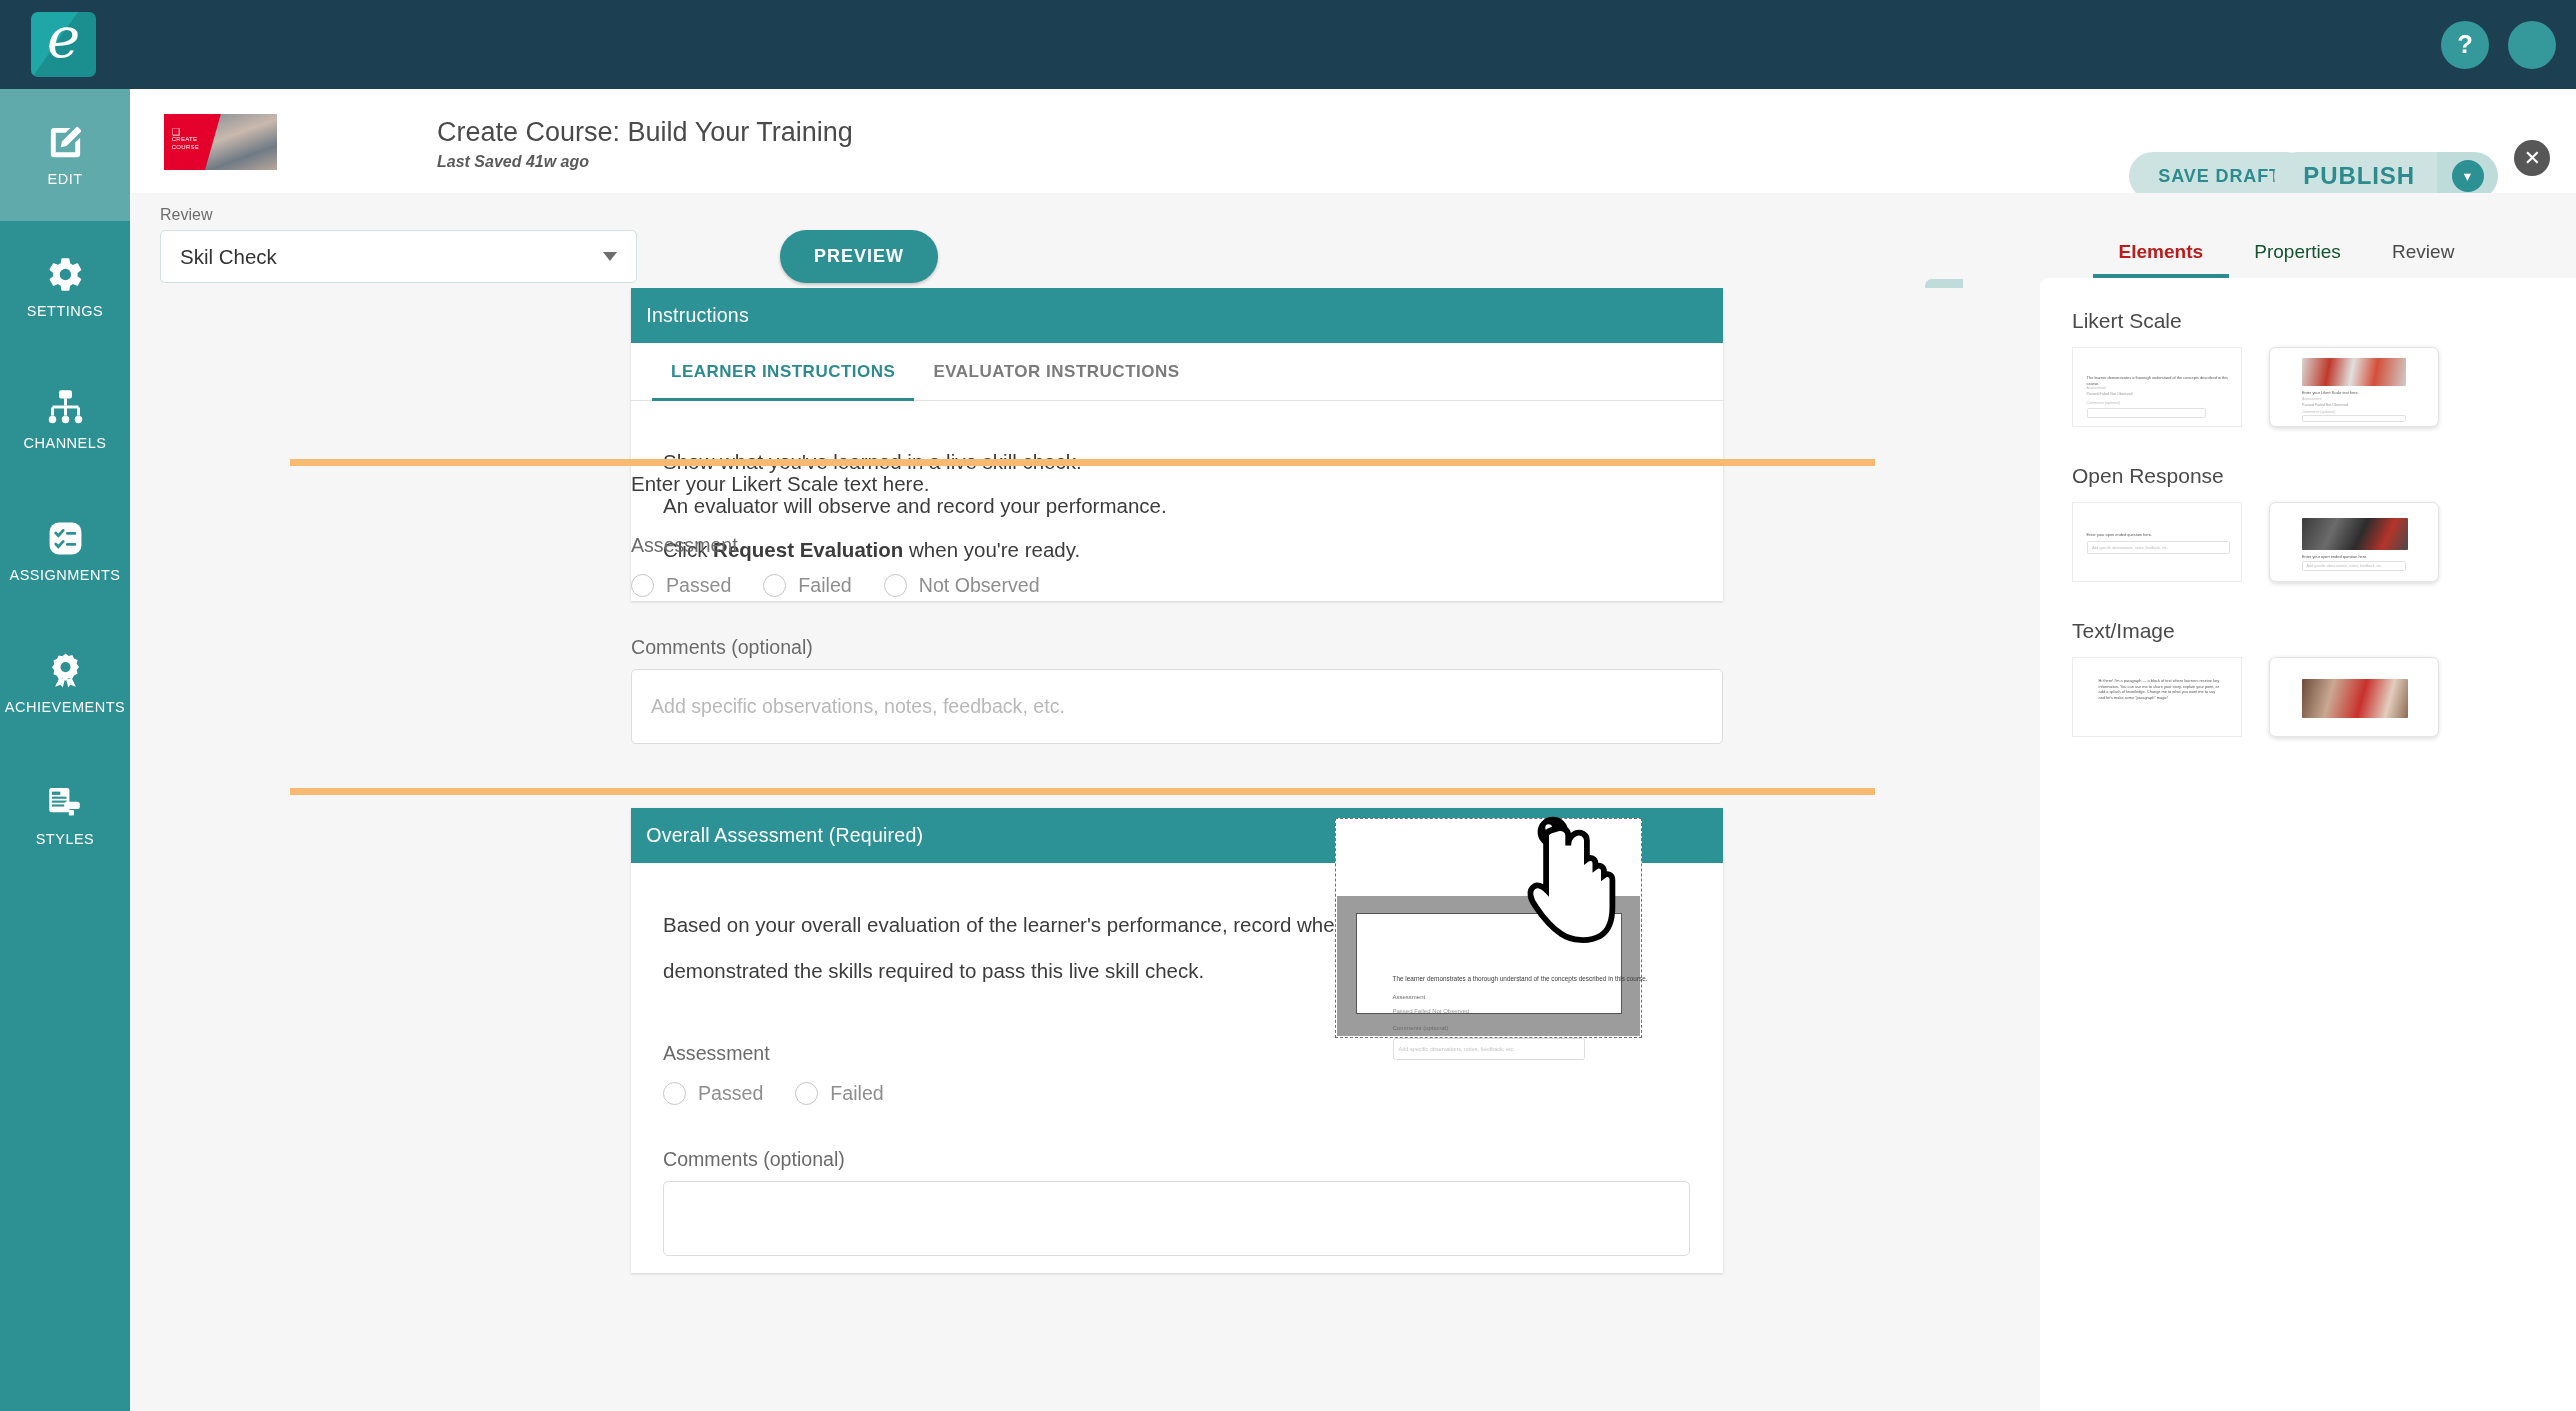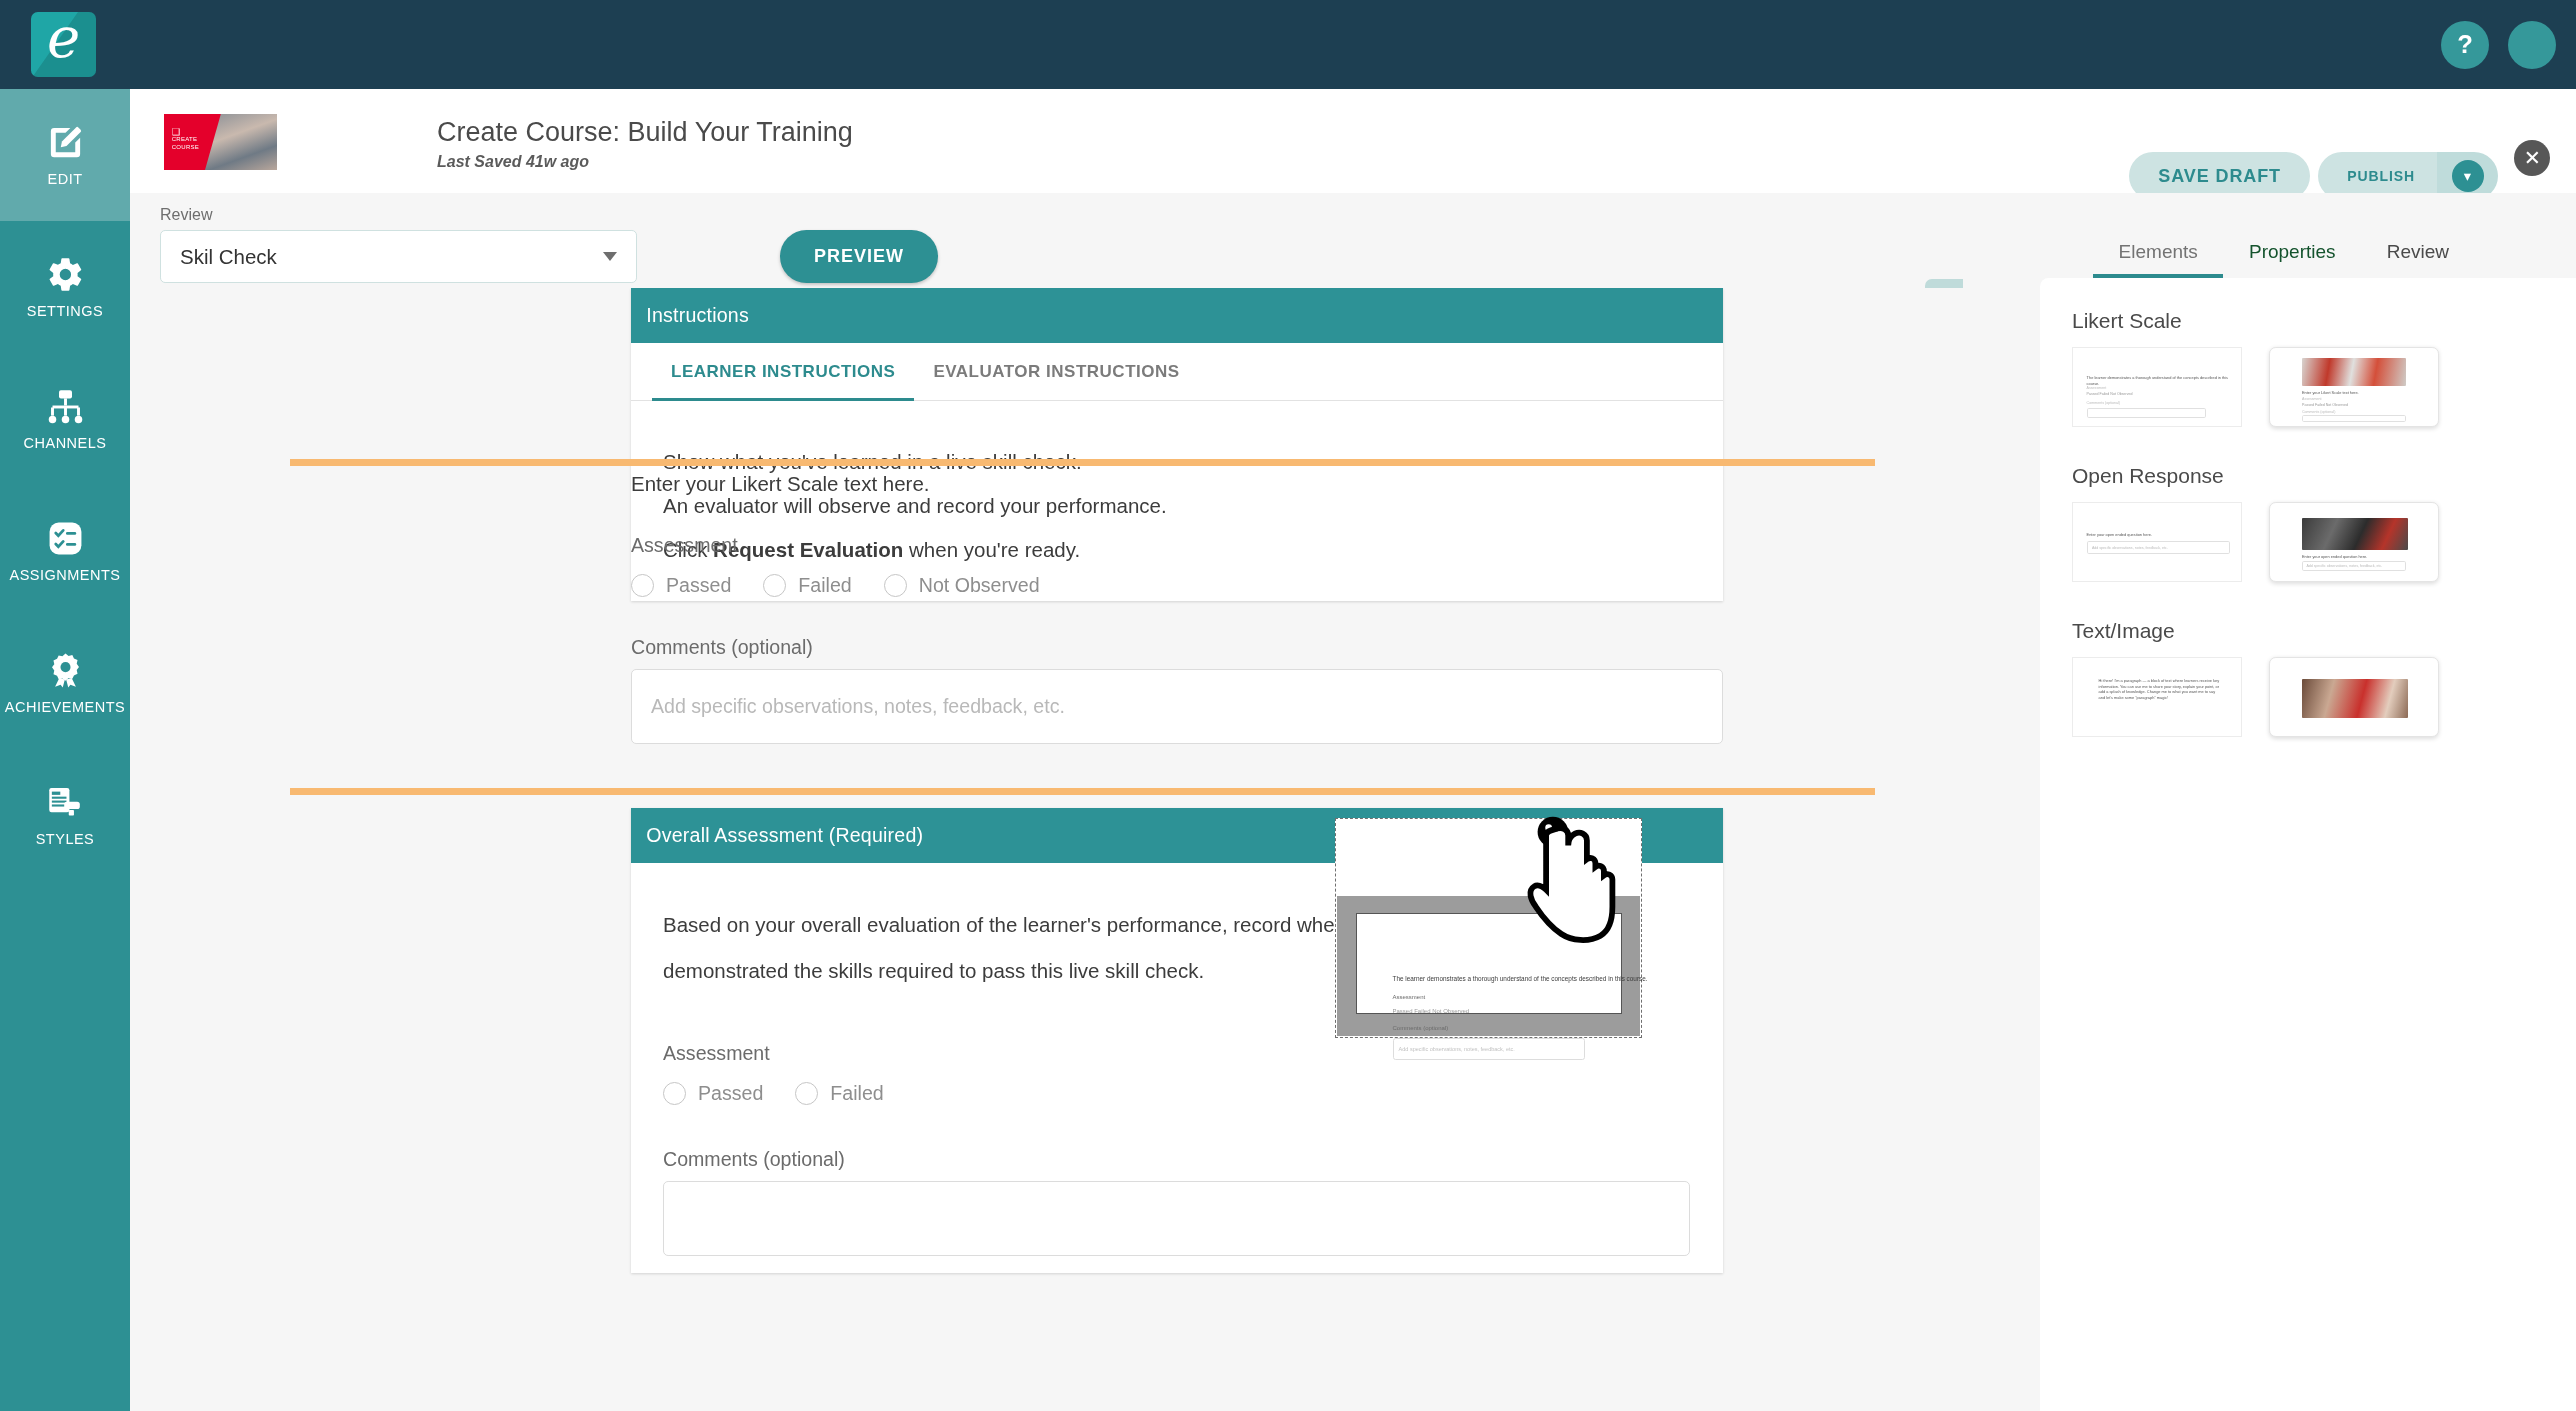--- a/index.html
+++ b/index.html
@@ -98,21 +98,21 @@
     font-size: 18px; font-weight: bold; letter-spacing: 0.9px;
     cursor: pointer; font-family: inherit;
   }
   #publish-group {
     position: absolute; right: 78px; top: 111px; transform: translateY(-100%);
     height: 48px; display: flex; border-radius: 24px; overflow: hidden;
   }
   #publish-btn {
     height: 48px; padding: 0 22px 0 29px; border: none;
     background: #cde3e2; color: #2d8b8e;
-    font-size: 14px; font-weight: bold; letter-spacing: 0.9px;
+    font-size: 24px; font-weight: bold; letter-spacing: 0.9px;
     cursor: pointer; font-family: inherit;
   }
   #publish-caret {
     width: 61px; height: 48px; background: #bfdcdb; border: none;
     display: flex; align-items: center; justify-content: center; cursor: pointer;
   }
   #publish-caret .circ {
     width: 32px; height: 32px; border-radius: 50%; background: #2d9093;
     display: flex; align-items: center; justify-content: center;
     color: #fff; font-size: 14.5px;
@@ -251,21 +251,21 @@
   #rightpanel {
     position: absolute; left: 1833px; top: 104px;
     width: 743px; height: 1308px; background: #f6f6f6;
   }
   #rp-tabs { position: absolute; left: 0; top: 32px; height: 53px; display: flex; padding-left: 130px; }
   .rp-tab {
     height: 53px; padding: 0 25.6px; display: flex; align-items: center;
     font-size: 19px; cursor: pointer; position: relative; color: #14532d;
   }
   .rp-tab.dark { color: #4a4a4a; }
-  .rp-tab.active { color: #737373; font-weight: normal; }
+  .rp-tab.active { color: #b91c1c; font-weight: bold; }
   .rp-tab.active::after {
     content: ""; position: absolute; left: 0; bottom: 0; width: 100%;
     height: 4.3px; background: #2d8b8e;
   }
   #rp-body {
     position: absolute; left: 77px; top: 85px; width: 667px; height: 1222px;
     background: #fff; border-top-left-radius: 8.5px;
   }
   .rp-group { position: absolute; left: 32px; width: 614px; }
   .rp-group .gtitle { font-size: 21px; color: #4a4a4a; margin-bottom: 13.6px; }

